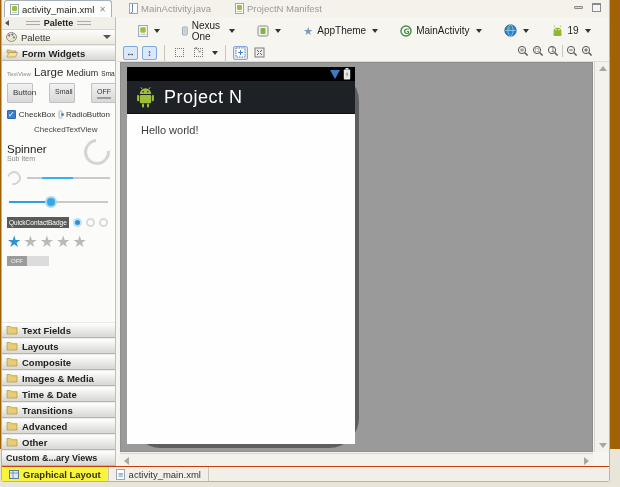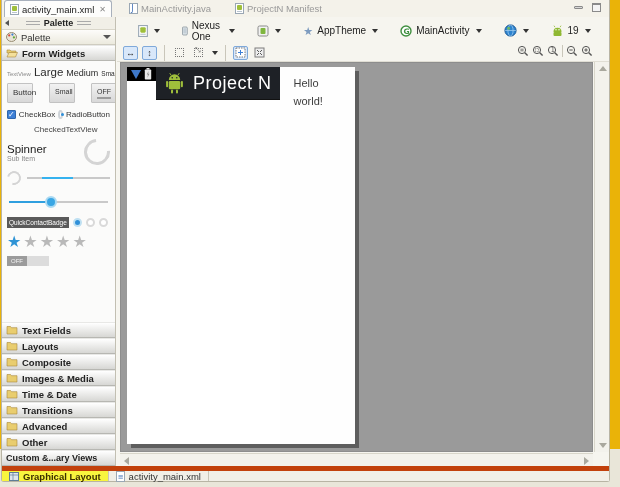--- a/index.html
+++ b/index.html
@@ -1,21 +1,21 @@
 <!DOCTYPE html>
 <html><head>
 <meta charset="utf-8">
 <style>
   * { box-sizing: border-box; margin: 0; padding: 0; }
   body {
     width: 620px; height: 487px; overflow: hidden;
     font-family: "Liberation Sans", "DejaVu Sans", sans-serif;
     background: #e9e6d9;
   }
-  #window { position: relative; width: 620px; height: 449px; background: #eab308; }
+  #window { position: relative; width: 620px; height: 449px; background: #a16207; }
   #editor {
     position: absolute; left: 1px; top: 0; width: 609px; height: 482px;
     background: #f7f6f0; border: 1px solid #b8b4a4; border-top: none;
     border-radius: 0 0 3px 3px;
   }
 
   
   .tabrow { position: absolute; left: 0; top: 0; width: 100%; height: 17px; background: #f4f2ea; }
   .etab { position: absolute; top: 0; height: 17px; display: flex; align-items: center; gap: 3px; padding: 0 5px; font-size: 9.5px; color: #999; cursor: default; }
   .etab.active { background: #fdfdfc; border: 1px solid #a8b0bc; border-bottom: none; border-radius: 3px 3px 0 0; color: #222; }
@@ -84,41 +84,41 @@
   .dot.off { border: 2px solid #d9d9d9; background: #fff; }
 
   .stars { display: flex; gap: 2px; font-size: 16px; line-height: 16px; margin: 1px 0 6px; color: #b9b9b9; }
   .stars .st.first { color: #2e93d5; }
 
   .sw-row { display: flex; align-items: center; height: 10px; }
   .sw-off { background: #9b9b9b; color: #f4f4f4; font-size: 6px; line-height: 10px; padding: 0 4px; }
   .sw-track { width: 22px; height: 10px; background: #dcdcdc; }
 
   
-  .bottomtabs { position: absolute; left: 0; top: 466px; width: 100%; height: 15px; background: #f1efe7; border-top: 5px solid #c2410c; display: flex; }
+  .bottomtabs { position: absolute; left: 0; top: 466px; width: 100%; height: 15px; background: #f1efe7; border-top: 1px solid #c2410c; display: flex; }
   .btab { display: flex; align-items: center; gap: 4px; padding: 0 7px; font-size: 9.5px; color: #333; border-right: 1px solid #c8c5b7; }
   .btab.hl { background: #f8f53e; font-weight: bold; color: #3a3000; }
 
   
   .workarea { position: absolute; left: 115px; top: 17px; right: 0; height: 449px; background: #f6f5ef; }
   .tb1 { position: absolute; left: 0; top: 0; right: 0; height: 27px; display: flex; align-items: center; padding: 0 18px; gap: 5px; }
   .tb2 { position: absolute; left: 0; top: 27px; right: 0; height: 18px; display: flex; align-items: center; padding: 0 6px; gap: 4px; border-bottom: 1px solid #e0ded4; }
   .sep { width: 1px; height: 16px; background: #c9c6ba; margin: 0 3px; }
   .ddl { display: flex; align-items: center; gap: 4px; font-size: 10px; color: #222; padding: 2px 3px; border-radius: 2px; }
   .caret { width: 0; height: 0; border-left: 3.5px solid transparent; border-right: 3.5px solid transparent; border-top: 4px solid #333; margin-left: 2px; }
   .tgl { width: 15px; height: 14px; display: flex; align-items: center; justify-content: center; font-size: 9px; color: #333; border: 1px solid transparent; border-radius: 2px; }
   .tgl.on { background: #d9e8fa; border-color: #7fa9da; }
   .dotsq { width: 9px; height: 9px; border: 1px dotted #777; }
   .dotsq.arr { position: relative; }
   .dotsq.arr::after { content: "⤡"; position: absolute; left: 0px; top: -3px; font-size: 7px; color: #555; }
   .zoomgrp { position: absolute; right: 16px; top: 1px; display: flex; align-items: center; gap: 3px; }
   .zico { display: flex; align-items: center; }
 
   .canvas { position: absolute; left: 3px; top: 45px; right: 16px; bottom: 14px; background: #9a9a9a; border: 1px solid #8d8d8d; }
-  .phone { position: absolute; left: 6px; top: 4px; width: 228px; height: 377px; background: #fff; box-shadow: 4px 4px 0 rgba(45,45,45,.55); display: flex; flex-direction: row; }
+  .phone { position: absolute; left: 6px; top: 4px; width: 228px; height: 377px; background: #fff; box-shadow: 4px 4px 0 rgba(45,45,45,.55); display: flex; flex-direction: column; border-radius: 30px; }
   .statusbar { height: 14px; background: #000; display: flex; align-items: center; justify-content: flex-end; gap: 3px; padding: 0 4px; }
   .sig { width: 0; height: 0; border-left: 5px solid transparent; border-right: 5px solid transparent; border-top: 9px solid #3e78c9; }
   .actionbar { height: 33px; background: #1e2126; display: flex; align-items: center; gap: 8px; padding: 0 8px; border-bottom: 1px solid #111; }
   .apptitle { color: #fff; font-size: 18px; font-weight: 400; letter-spacing: .5px; }
   .pcontent2 { flex: 1; background: #fefefe; padding: 6px 14px; }
   .hello { font-size: 11px; color: #3d3d3d; }
 
   
   .vscroll { position: absolute; right: 0; top: 45px; bottom: 14px; width: 15px; background: #f3f2ec; border-left: 1px solid #d8d6ca; }
   .hscroll { position: absolute; left: 3px; right: 16px; bottom: 0; height: 13px; background: #f3f2ec; border-top: 1px solid #d8d6ca; }

